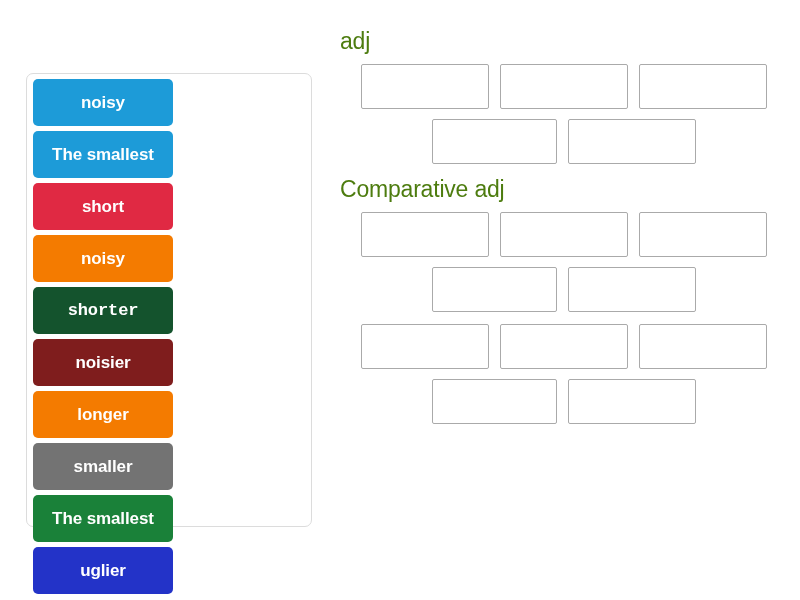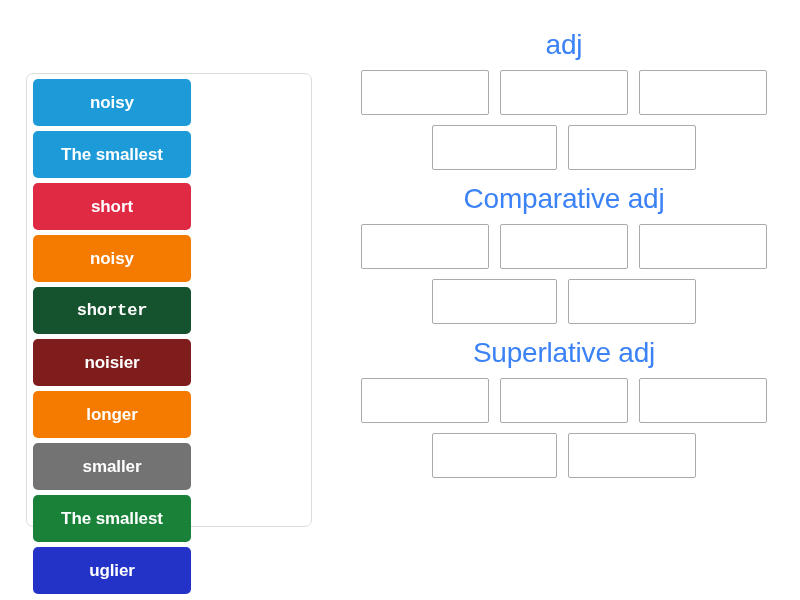--- a/index.html
+++ b/index.html
@@ -28,21 +28,21 @@
     border-radius: 7px;
     padding: 5px 5px 5px 6px;
   }
   #tile-grid {
     display: flex;
     flex-wrap: wrap;
     align-content: flex-start;
     gap: 5px 6px;
   }
   .tile {
-    width: 158px;
+    width: 140px;
     height: 47px;
     box-sizing: border-box;
     border-radius: 5px;
     display: flex;
     align-items: center;
     justify-content: center;
     color: #ffffff;
     font-size: 17px;
     font-weight: bold;
     line-height: 1;
@@ -59,24 +59,23 @@
   #categories {
     position: absolute;
     left: 340px;
     top: 28px;
     width: 448px;
   }
   .category {
     margin-bottom: 12px;
   }
   .category-title {
-    text-align: center;
-    font-size: 28px;
+    font-size: 23px;
     font-weight: normal;
-    color: #3b82f6;
+    color: #4d7c0f;
     line-height: 1.18;
     margin: 0 0 9px 0;
     letter-spacing: -0.2px;
   }
   .slot-row {
     display: flex;
     justify-content: center;
     gap: 11px;
     margin-bottom: 10px;
   }
@@ -130,21 +129,20 @@
         <div class="slot w1"></div>
         <div class="slot w2"></div>
         <div class="slot w3"></div>
       </div>
       <div class="slot-row">
         <div class="slot wA"></div>
         <div class="slot wB"></div>
       </div>
     </div>
     <div class="category">
-      <div class="category-title">Superlative adj</div>
       <div class="slot-row">
         <div class="slot w1"></div>
         <div class="slot w2"></div>
         <div class="slot w3"></div>
       </div>
       <div class="slot-row">
         <div class="slot wA"></div>
         <div class="slot wB"></div>
       </div>
     </div>

